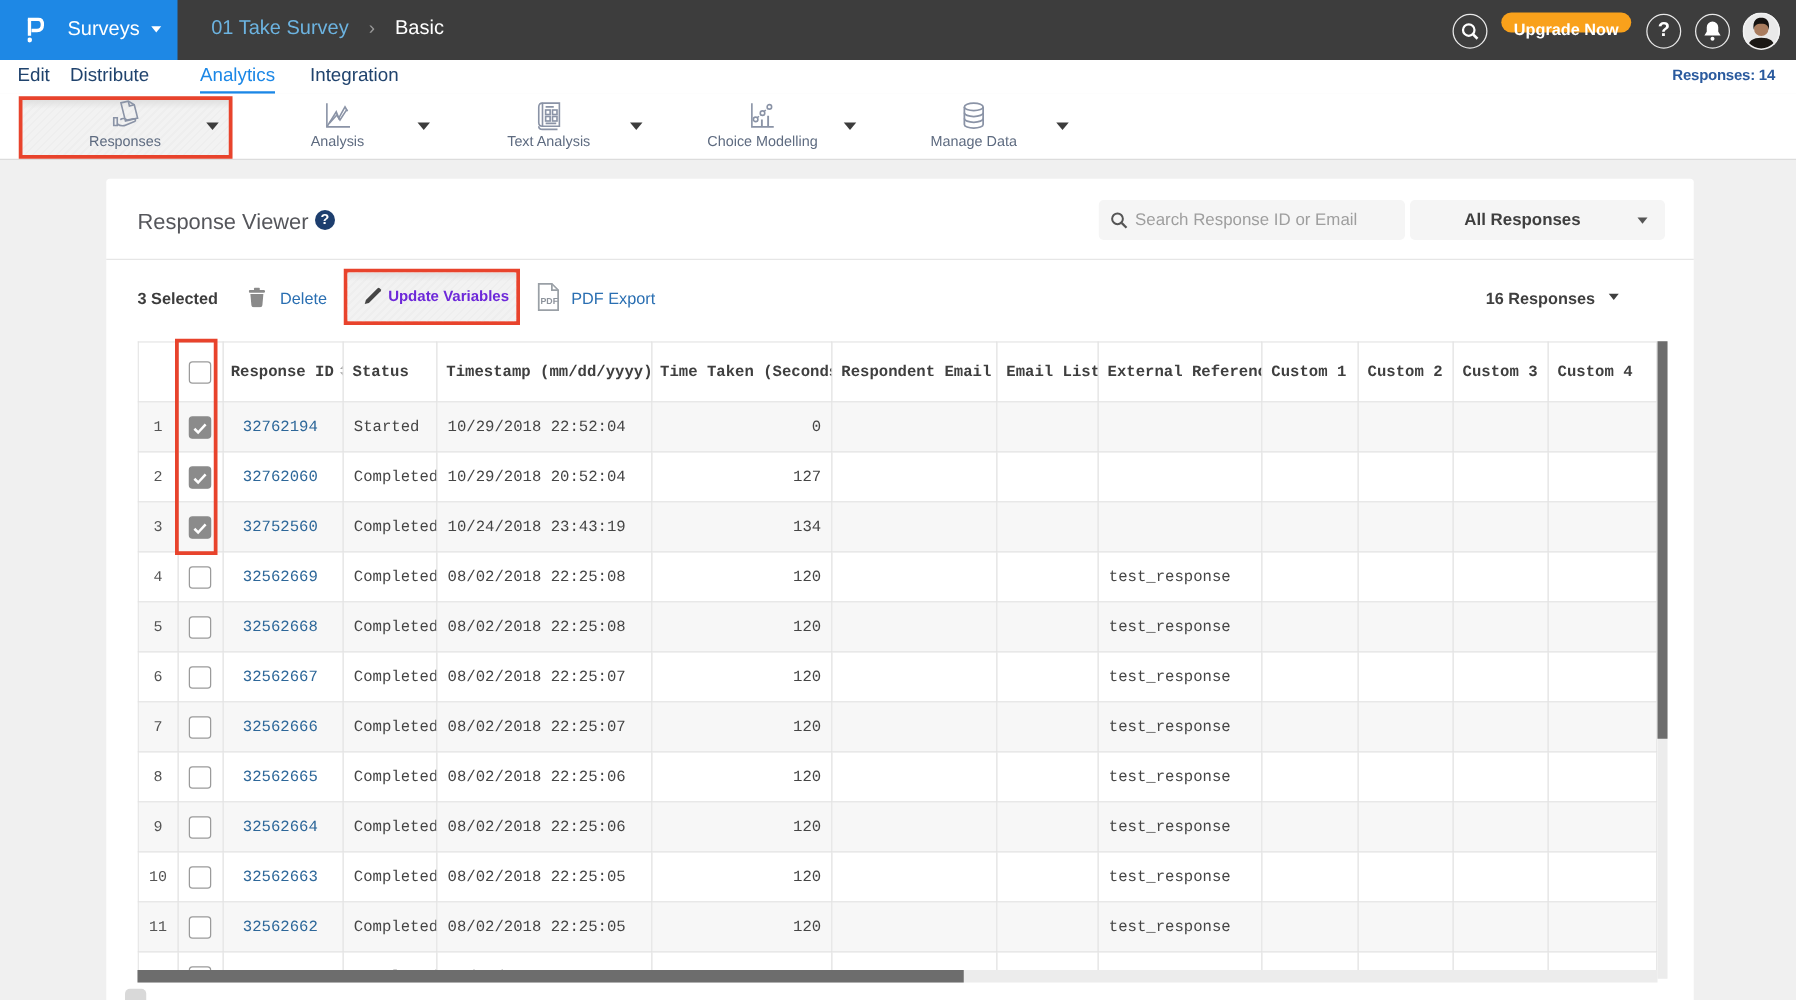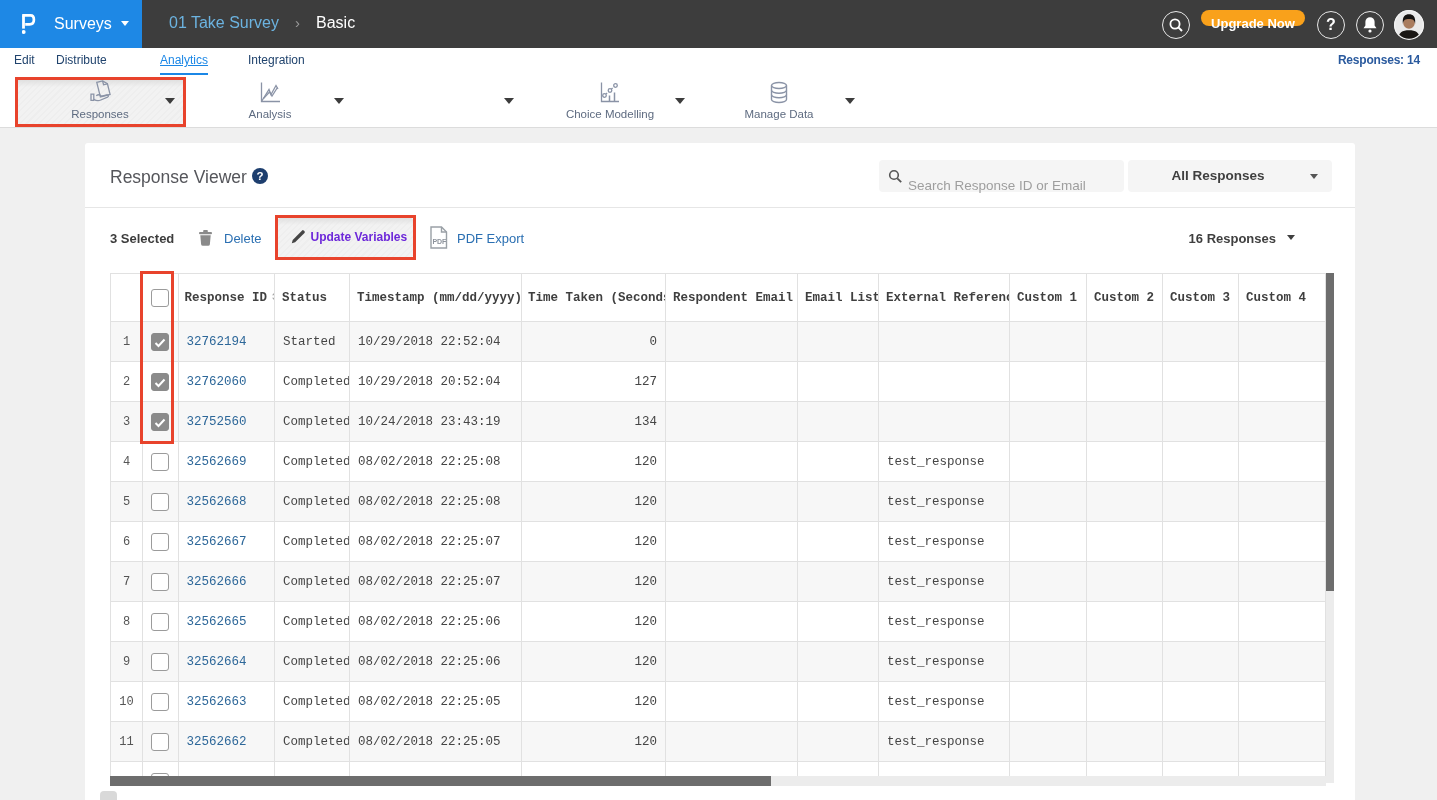--- a/index.html
+++ b/index.html
@@ -13,37 +13,37 @@
 #logocaret{position:absolute;left:121px;top:21px;}
 #crumbs{position:absolute;left:169px;top:14px;font-size:16px;color:#6cb3e0;}
 #crumbs .sep{color:#9a9a9a;margin:0 16px;font-size:15px;}
 #crumbs .cur{color:#fff;}
 .circ{position:absolute;top:11px;width:28px;height:28px;border:1px solid #e8e8e8;border-radius:50%;}
 #upg{position:absolute;left:1201px;top:10px;width:104px;height:16px;background:#f9a11b;border-radius:14px;color:#fff;font-size:13px;font-weight:bold;text-align:center;line-height:28px;}
 #qm{color:#fff;font-weight:bold;font-size:16px;text-align:center;line-height:26px;}
 #avatar{position:absolute;left:1394px;top:10px;width:30px;height:30px;border-radius:50%;overflow:hidden;}
 
 #navrow{position:absolute;left:0;top:48px;width:1437px;height:27px;background:#fff;}
-#navrow a{position:absolute;top:0;height:27px;line-height:25px;font-size:12px;color:#20436d;text-decoration:none;}
-#navrow a.act{color:#1b87e6;border-bottom:2px solid #1b87e6;text-decoration:underline;}
+#navrow a{position:absolute;top:0;height:27px;line-height:25px;font-size:15px;color:#20436d;text-decoration:none;}
+#navrow a.act{color:#1b87e6;border-bottom:2px solid #1b87e6;}
 #respcount{position:absolute;right:17px;top:0;line-height:25px;font-size:12px;font-weight:bold;letter-spacing:-0.2px;color:#2a5a9e;}
 
 #toolbar{position:absolute;left:0;top:75px;width:1437px;height:53px;background:#fff;border-bottom:1px solid #dcdcdc;}
 .titem{position:absolute;top:0;width:120px;height:53px;text-align:center;z-index:2;}
 .titem .lbl{position:absolute;left:0;right:0;top:33px;font-size:11.5px;color:#5e6b80;}
 .titem svg{position:absolute;left:50%;margin-left:-13px;top:5px;}
 .tcaret{position:absolute;top:23px;z-index:2;width:0;height:0;border-left:5.5px solid transparent;border-right:5.5px solid transparent;border-top:6.5px solid #3c3c3c;}
 .hatch{background-color:#f2f2f2;background-image:linear-gradient(#e0e0e0,rgba(243,243,243,0) 7px),repeating-linear-gradient(135deg,#eeeeee 0 1.5px,rgba(244,244,244,0) 1.5px 4.5px);}
 #tabresp{position:absolute;left:14.5px;top:2px;width:171px;height:49.5px;border:3.5px solid #e8432c;z-index:1;}
 
 #panel{position:absolute;left:85px;top:143px;width:1270px;height:657px;background:#fff;border-radius:3px 3px 0 0;}
 #title{position:absolute;left:25px;top:24px;font-size:17.5px;color:#55565b;}
 #help{position:absolute;left:167px;top:25px;width:16px;height:16px;border-radius:50%;background:#1d3e6e;color:#fff;font-size:11.5px;font-weight:bold;text-align:center;line-height:16px;}
 #searchbox{position:absolute;left:794px;top:17px;width:245px;height:32px;background:#f5f5f5;border-radius:4px;}
-#searchbox .ph{position:absolute;left:29px;top:8px;font-size:13.5px;color:#9e9e9e;margin-top:10px;}
+#searchbox .ph{position:absolute;left:29px;top:8px;font-size:13.5px;color:#9e9e9e;}
 #allresp{position:absolute;left:1043px;top:17px;width:204px;height:32px;background:#f5f5f5;border-radius:4px;}
 #allresp .t{position:absolute;left:0;right:24px;top:8px;text-align:center;font-size:13.5px;font-weight:bold;color:#3f3f3f;}
 #allresp .dcaret{position:absolute;right:14px;top:14px;border-left:4.5px solid transparent;border-right:4.5px solid transparent;border-top:5px solid #555;width:0;height:0;}
 #sep1{position:absolute;left:0;top:64px;width:1270px;height:1px;background:#e6e6e6;}
 
 .arow{position:absolute;font-size:13px;}
 #selcnt{left:25px;top:88px;font-weight:bold;color:#3c3c3c;}
 #del{left:139px;top:88px;color:#2a6fb2;}
 #uvbox{position:absolute;left:189.5px;top:72px;width:141px;height:45px;border:3.5px solid #e8432c;}
 #uvinner{position:absolute;left:0;top:0;right:0;bottom:0;border-radius:2px;}
@@ -55,21 +55,21 @@
 #tblwrap{position:absolute;left:25px;top:130px;width:1215.5px;height:503px;overflow:hidden;font-family:Liberation Mono, monospace;}
 table{border-collapse:collapse;table-layout:fixed;width:1215.5px;}
 th,td{border:1px solid #e1e1e1;overflow:hidden;white-space:nowrap;}
 table{border:1px solid #d8d8d8;}
 th{height:48px;font-size:12.5px;font-weight:bold;color:#3f3f3f;background:#fff;text-align:left;padding-left:7px;}
 td{height:40px;font-size:12.5px;color:#454545;padding-left:8px;}
 tbody tr:nth-child(odd) td{background:#f7f7f7;}
 tbody tr:nth-child(even) td{background:#fff;}
 .c-num{text-align:center;padding-left:0;color:#555;font-size:12px;}
 .c-cb{text-align:center;padding-left:0;}
-.c-id{text-align:left;padding-right:12px;}
+.c-id{text-align:center;padding-right:12px;}
 .c-tt{text-align:right;padding-right:8px;}
 th.h-id{padding-left:6px;}th.h-tt{padding-left:6px;}
 .lnk{color:#2d6799;}
 .cb{display:inline-block;width:18px;height:18px;border:1px solid #9b9b9b;border-radius:3px;background:#fff;vertical-align:middle;}
 .cb.on{background:#8b8b8b;border-color:#8b8b8b;line-height:18px;}
 .cb.on svg{display:block;margin:4px auto 0;}
 .sort{vertical-align:-1px;margin-left:5px;}
 
 #hsb-track{position:absolute;left:25px;top:632.5px;width:1215.5px;height:10.5px;background:#ececec;}
 #hsb-thumb{position:absolute;left:0;top:0;width:661px;height:10.5px;background:#6d6d6d;}
@@ -142,20 +142,34 @@
   <span class="tcaret" style="left:165px;"></span>
   <div class="titem" style="left:210px;">
     <svg width="26" height="26" viewBox="0 0 26 26" fill="none" stroke="#8a93a6" stroke-width="1.3">
       <path d="M4.5 2.5 V21.5 H23"></path>
       <path d="M4.5 21.5 L12 9.5 14 14.5 19 5.5 21 9"></path>
       <path d="M6.5 18.5 L12.5 12 15 16 20.5 7.5"></path>
     </svg>
     <span class="lbl">Analysis</span>
   </div>
   <span class="tcaret" style="left:334px;"></span>
+  <div class="titem" style="left:379px;">
+    <svg width="26" height="26" viewBox="0 0 26 26" fill="none" stroke="#8a93a6" stroke-width="1.3">
+      <path d="M8 2.5 H21.5 V21 H8 Z"></path>
+      <path d="M8 2.5 C5.5 2.5 5 4 5 6 V18 C5 20 5.5 21 8 21"></path>
+      <path d="M5 21 C5 22.8 6 23.5 8 23.5 H20"></path>
+      <path d="M10.5 5.5 H17"></path>
+      <rect x="10.5" y="8" width="3.6" height="3.6"></rect>
+        <rect x="16" y="8" width="3.6" height="3.6"></rect>
+      <rect x="10.5" y="13.2" width="3.6" height="3.6"></rect>
+        <rect x="16" y="13.2" width="3.6" height="3.6"></rect>
+      <path d="M10.5 18.7 H19"></path>
+    </svg>
+    <span class="lbl">Text Analysis</span>
+  </div>
   <span class="tcaret" style="left:504px;"></span>
   <div class="titem" style="left:550px;">
     <svg width="26" height="26" viewBox="0 0 26 26" fill="none" stroke="#8a93a6" stroke-width="1.3">
       <path d="M4.5 2.5 V21.5 H22"></path>
       <circle cx="7.5" cy="15.5" r="1.8"></circle>
         <circle cx="13" cy="10.5" r="1.8"></circle>
         <circle cx="18.5" cy="5.5" r="1.8"></circle>
       <path d="M9 14 L11.5 11.8" stroke-dasharray="1.5 1.5"></path>
         <path d="M14.5 9 L17 6.8" stroke-dasharray="1.5 1.5"></path>
       <path d="M12.5 21.5 V15.5 M17.5 21.5 V12.5" stroke-width="1.5"></path>

